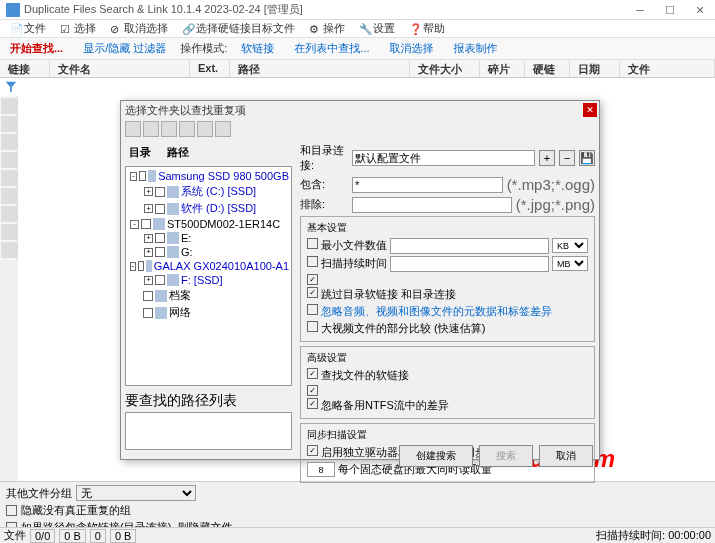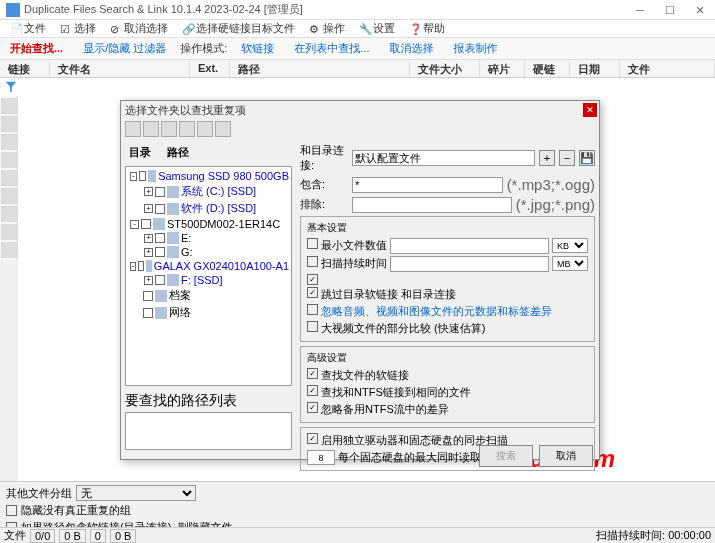--- a/index.html
+++ b/index.html
@@ -325,41 +325,42 @@
       </div>
 
       <div class="fieldset">
         <div class="fieldset-title">高级设置</div>
         <div class="chk-row">
             <span class="chk checked"></span>
             <span>查找文件的软链接</span>
           </div>
         <div class="chk-row">
             <span class="chk checked"></span>
-            <span>查找和NTFS链接到相同的文件</span>
           </div>
         <div class="chk-row">
             <span class="chk checked"></span>
             <span>忽略备用NTFS流中的差异</span>
           </div>
       </div>
 
       <div class="fieldset">
+        <div class="fieldset-title">同步扫描设置</div>
         <div class="chk-row">
             <span class="chk checked"></span>
             <span>启用独立驱动器和固态硬盘的同步扫描</span>
           </div>
         <div class="chk-row">
             <input class="num-input" value="8" style="">
             <span>每个固态硬盘的最大同时读取量</span>
           </div>
       </div>
     </div>
   </div>
   <div class="dialog-buttons">
+    <button class="btn">创建搜索</button>
     <button class="btn disabled">搜索</button>
     <button class="btn">取消</button>
   </div>
 </div>
 
 <div class="watermark">ifxdh.com</div>
 
 <div class="bottom-panel">
   <div class="bottom-row">
     <span>其他文件分组</span>

